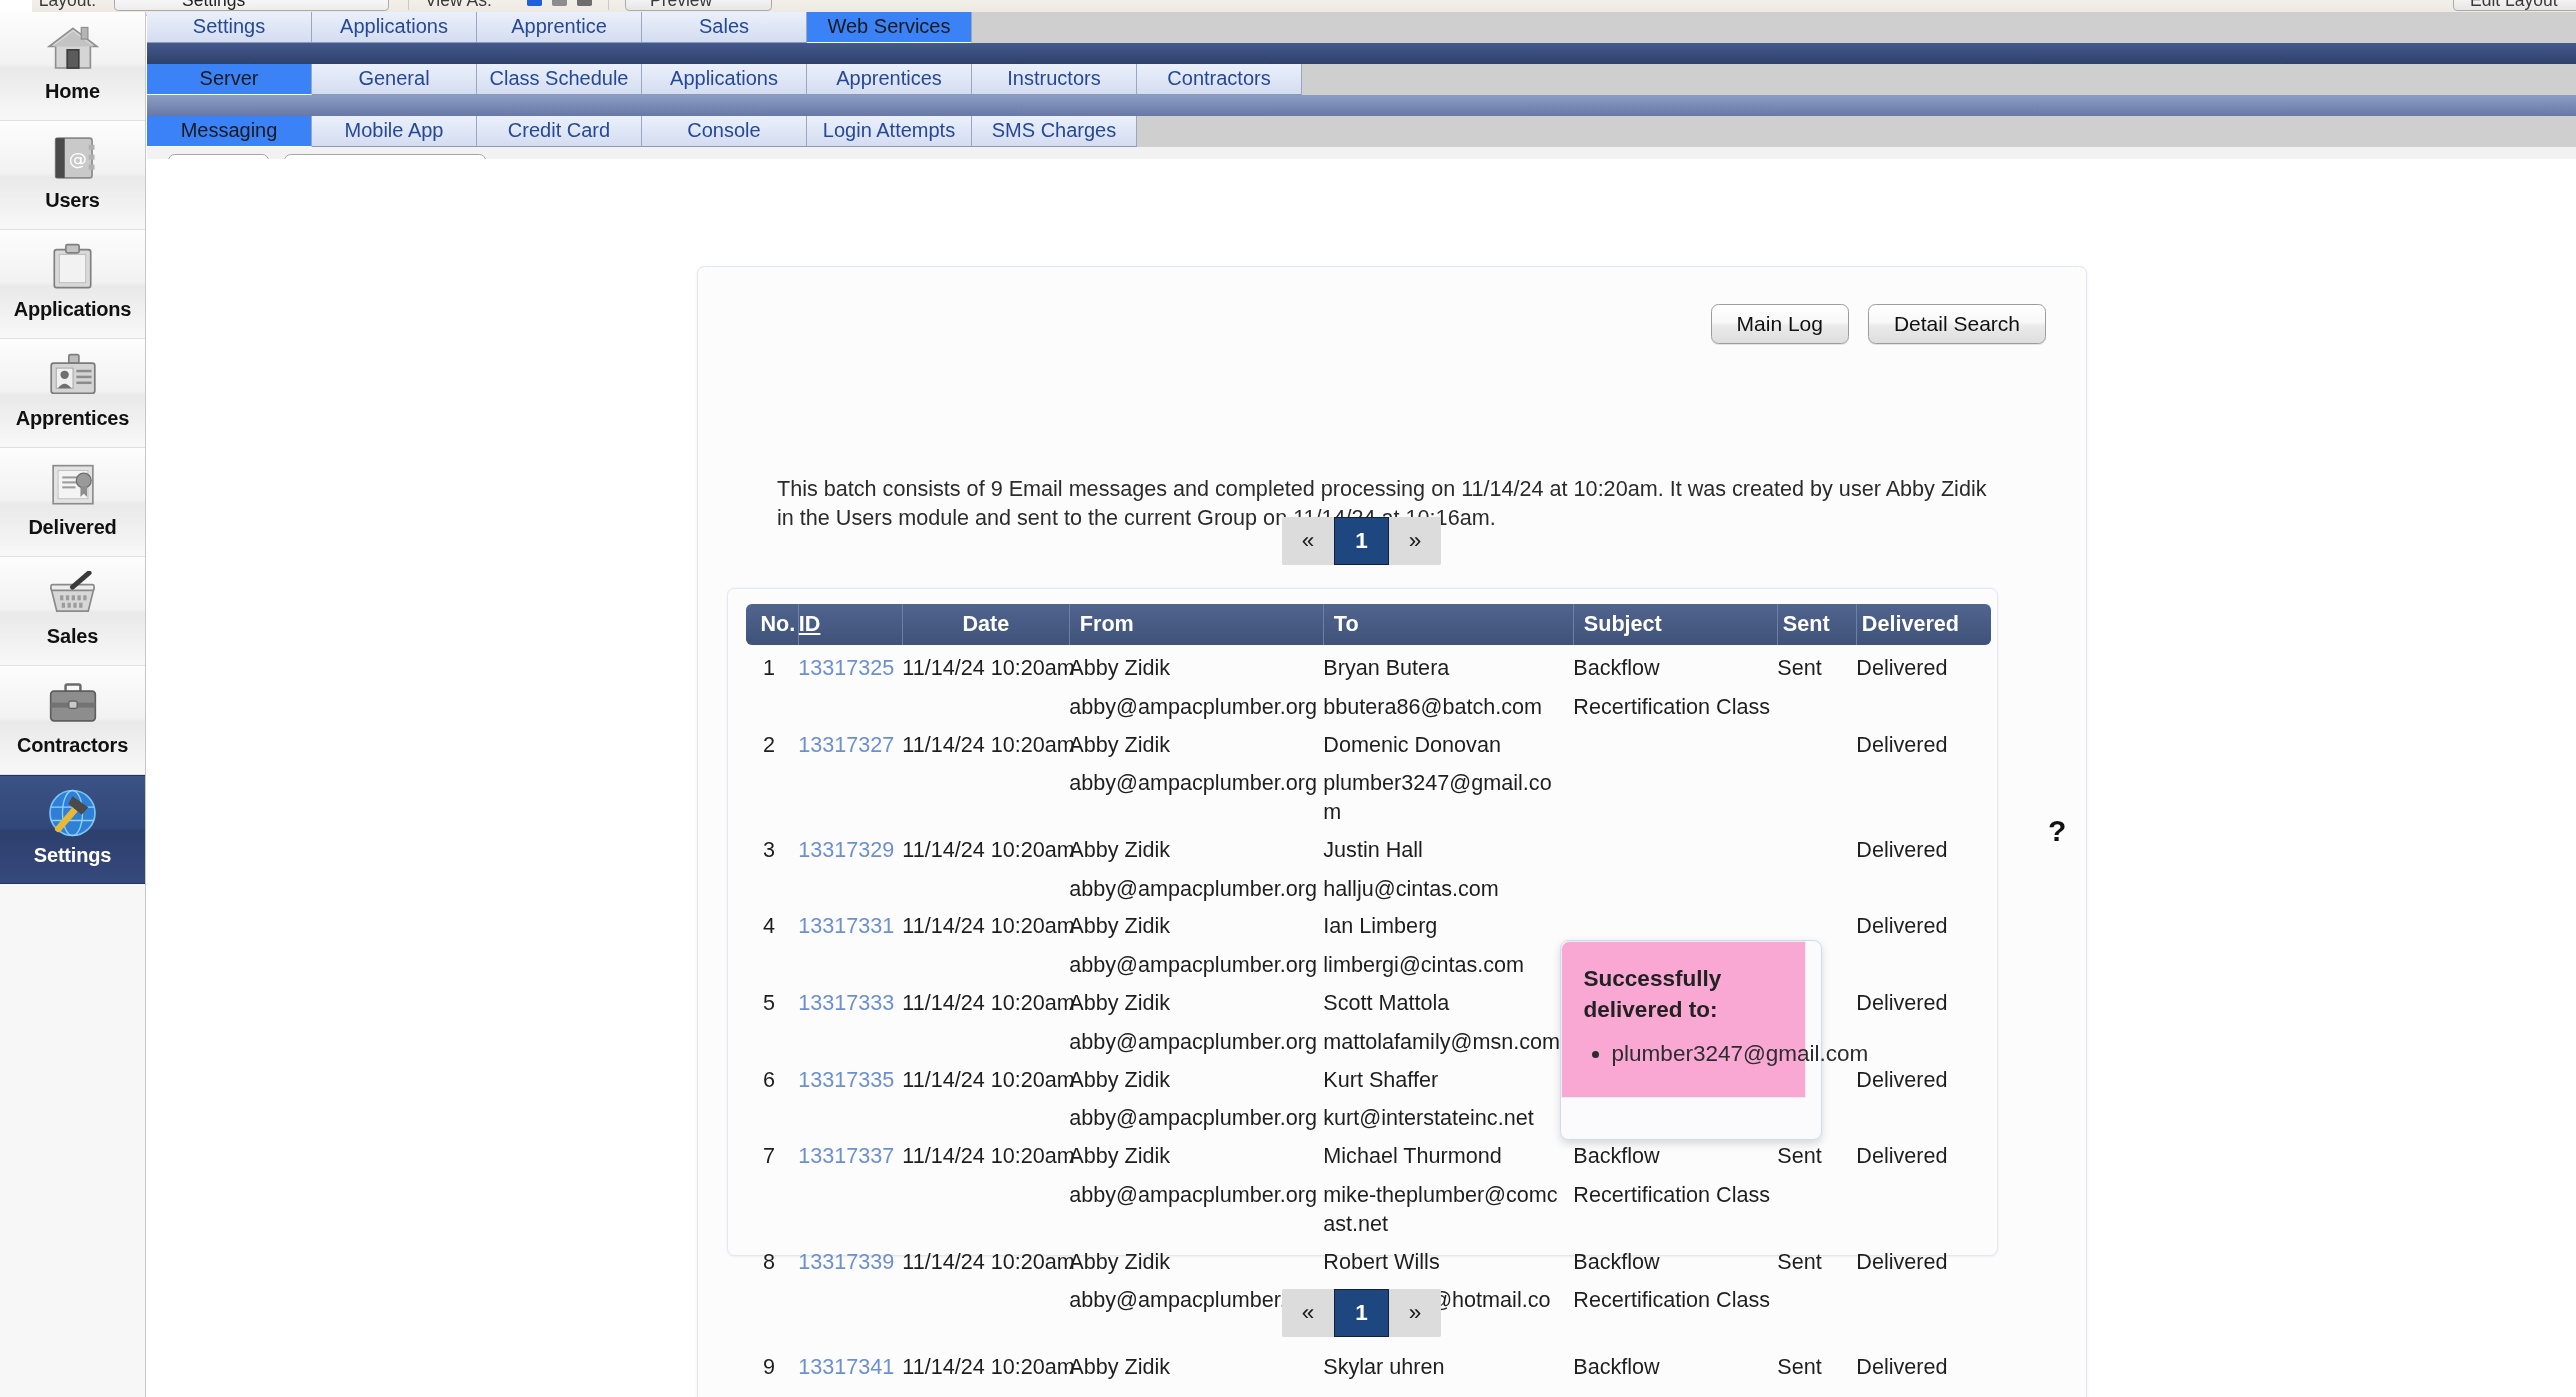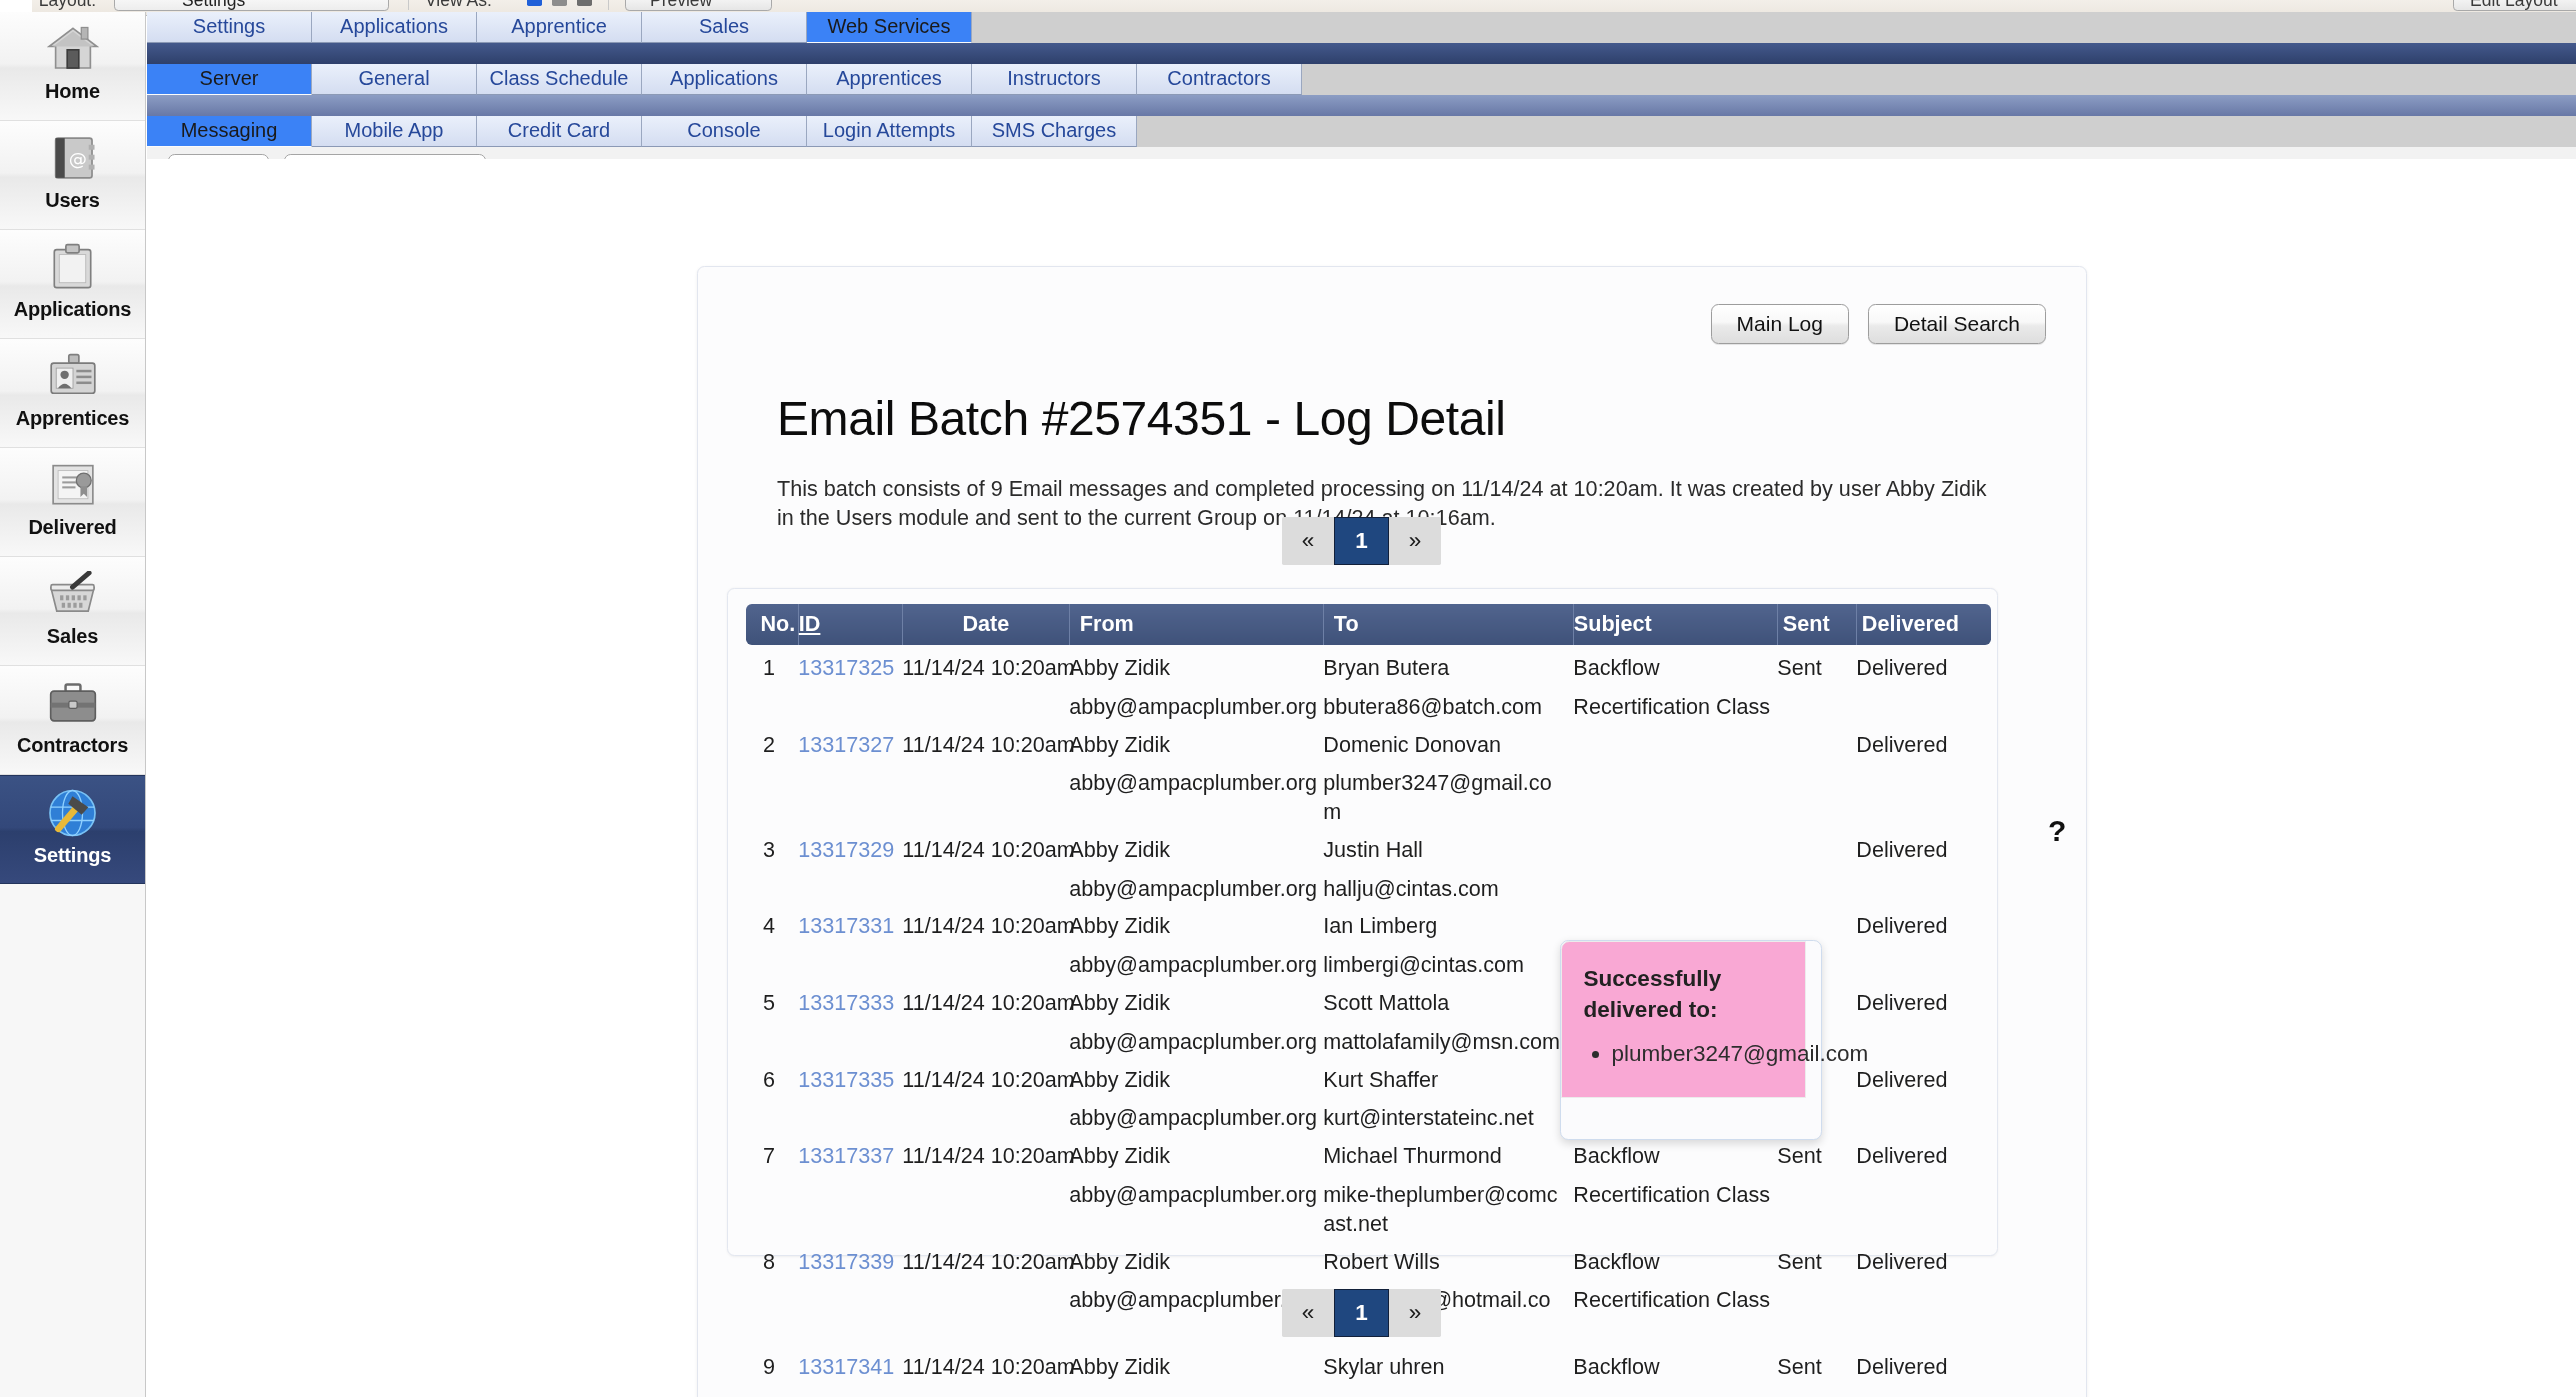--- a/index.html
+++ b/index.html
@@ -402,39 +402,38 @@
 
   <div id="content">
 
     <div class="card">
 
       <div class="card-btns">
         <button class="card-btn">Main Log</button>
         <button class="card-btn">Detail Search</button>
       </div>
 
-      <h1 class="page-title">Email Batch #2574351 - Log Detail</h1>
       <p class="page-desc">This batch consists of 9 Email messages and completed processing on 11/14/24 at 10:20am. It was created by user Abby Zidik in the Users module and sent to the current Group on 11/14/24 at 10:16am.</p>
 
       <div class="pager pager-top">
         <div class="pg">«</div>
         <div class="pg cur">1</div>
         <div class="pg">»</div>
       </div>
 
       <div class="tablepanel">
         <table class="log">
           <thead>
             <tr>
               <th style="width:52px;text-align:center;">No.</th>
               <th style="width:104px;text-decoration:underline;">ID</th>
               <th style="width:167px;text-align:center;">Date</th>
               <th style="width:254px;padding-left:10px;">From</th>
               <th style="width:250px;padding-left:10px;">To</th>
-              <th style="width:204px;">Subject</th>
+              <th style="width:204px;padding-left:10px;">Subject</th>
               <th style="width:79px;padding-left:5px;">Sent</th>
               <th style="width:135px;padding-left:5px;">Delivered</th>
             </tr>
           </thead>
           <tbody id="log-body">
               <tr>
                 <td class="c-no">1</td>
                 <td class="c-id"><span class="idlink">13317325</span></td>
                 <td class="c-date">11/14/24 10:20am</td>
                 <td class="c-from">Abby Zidik<span class="sub2">abby@ampacplumber.org</span></td>

